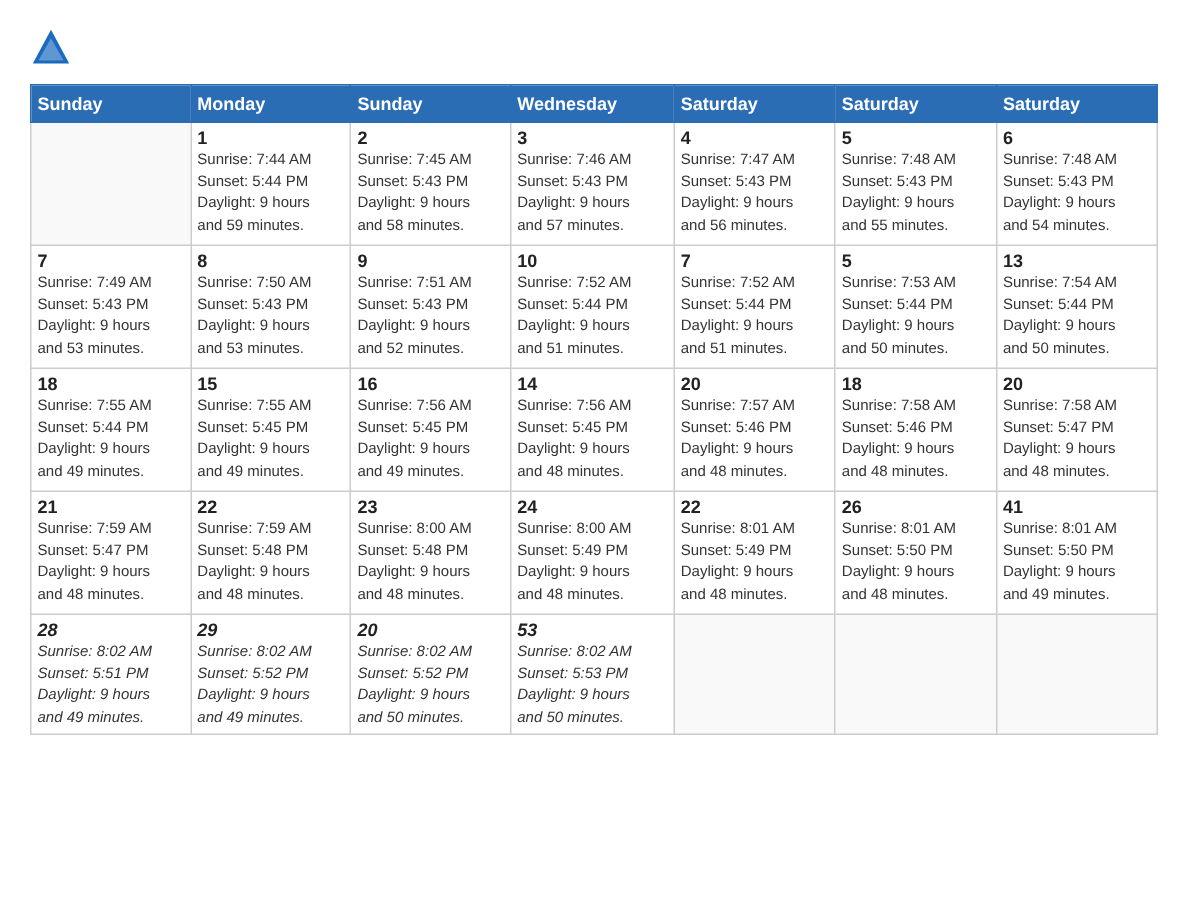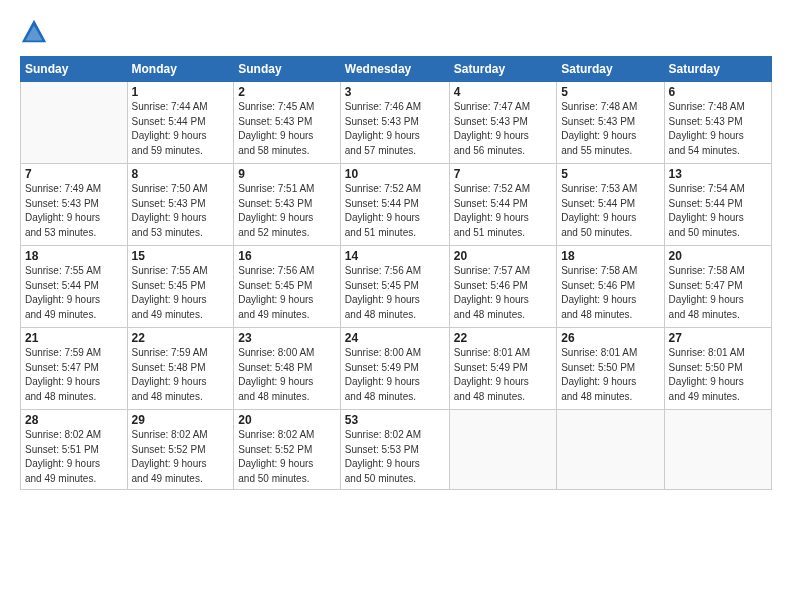--- a/index.html
+++ b/index.html
@@ -83,20 +83,21 @@
       display: block;
       margin-bottom: 1px;
     }
     .day-info {
       color: #333;
       font-size: 10px;
       line-height: 1.45;
     }
     tr.last-row td {
       height: 68px;
+      font-style: italic;
     }
   </style>
 </head>
 <body>
 
 <div class="page">
   <div class="header">
     <div class="logo">
       <svg class="logo-icon" viewBox="0 0 30 30">
         <polygon points="15,2 28,26 2,26" fill="#1a6bbf"></polygon>
@@ -232,21 +233,21 @@
           </td>
           <td>
             <span class="day-number">22</span>
             <div class="day-info">Sunrise: 8:01 AM<br>Sunset: 5:49 PM<br>Daylight: 9 hours<br>and 48 minutes.</div>
           </td>
           <td>
             <span class="day-number">26</span>
             <div class="day-info">Sunrise: 8:01 AM<br>Sunset: 5:50 PM<br>Daylight: 9 hours<br>and 48 minutes.</div>
           </td>
           <td>
-            <span class="day-number">27</span>
+            <span class="day-number">41</span>
             <div class="day-info">Sunrise: 8:01 AM<br>Sunset: 5:50 PM<br>Daylight: 9 hours<br>and 49 minutes.</div>
           </td>
         </tr>
         <tr class="last-row">
           <td>
             <span class="day-number">28</span>
             <div class="day-info">Sunrise: 8:02 AM<br>Sunset: 5:51 PM<br>Daylight: 9 hours<br>and 49 minutes.</div>
           </td>
           <td>
             <span class="day-number">29</span>

